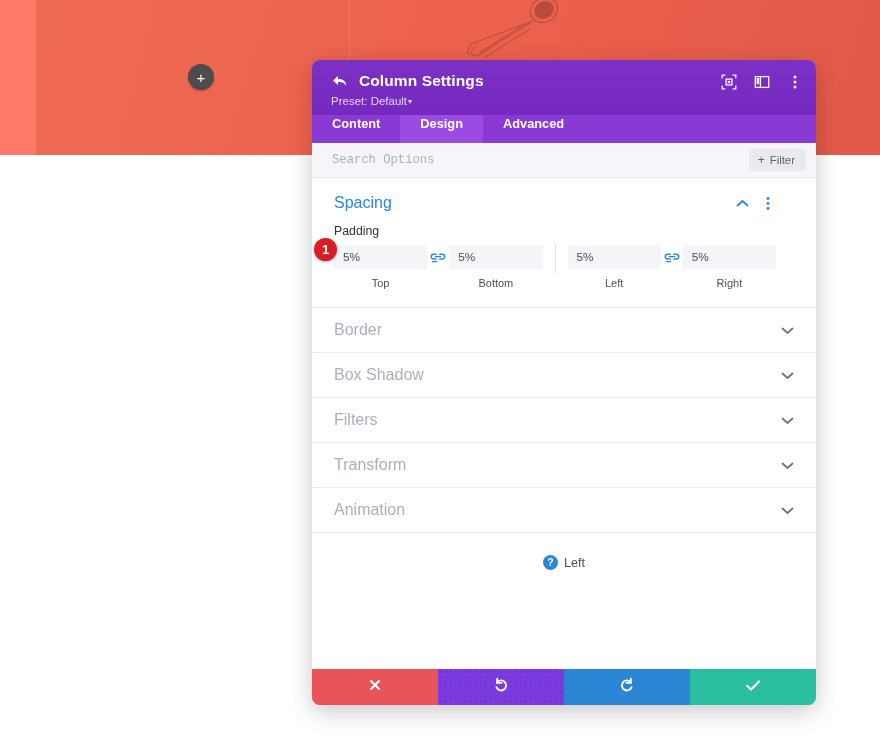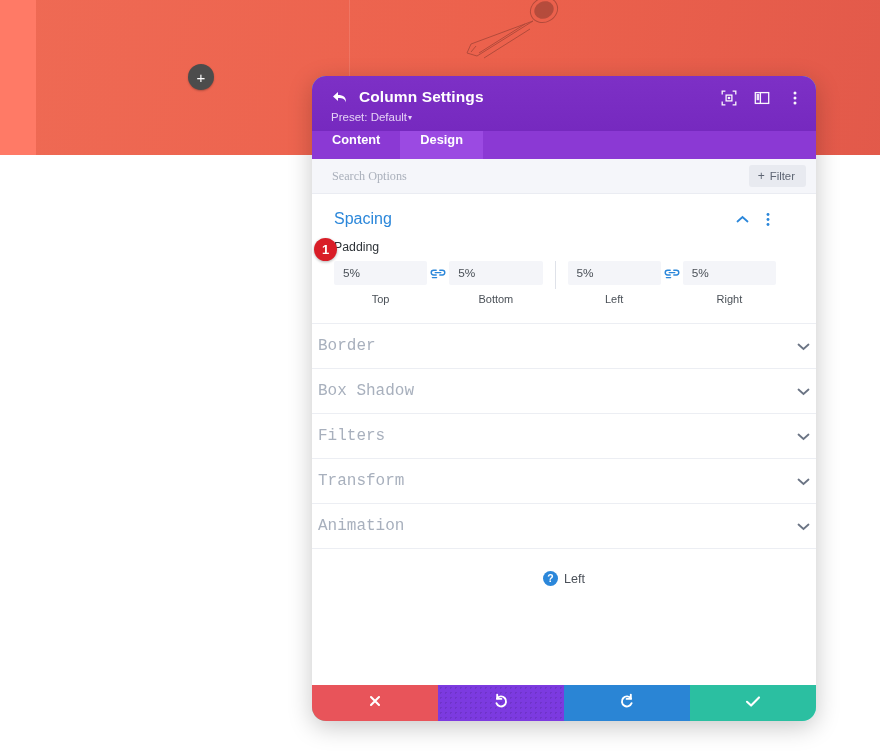--- a/index.html
+++ b/index.html
@@ -90,26 +90,25 @@
   }
 
   
   #modal {
     position: absolute;
     left: 312px;
     top: 60px;
     width: 504px;
     height: 645px;
     background: #5eead4;
-    border-radius: 14px;
+    border-radius: 8px;
     box-shadow: 0 6px 24px rgba(0,0,0,.22);
     display: flex;
     flex-direction: column;
     overflow: hidden;
-    margin-top: 16px;
   }
 
   
   .modal-header {
     background: #7b2fc4;
     background: linear-gradient(180deg, #7d30c6 0%, #7629bf 100%);
     padding: 12px 14px 8px 18px;
     position: relative;
     flex: 0 0 auto;
   }
@@ -193,21 +192,21 @@
     display: flex;
     align-items: center;
     padding: 0 10px 0 20px;
     flex: 0 0 auto;
     position: relative;
   }
   .search-input {
     border: none;
     outline: none;
     background: transparent;
-    font-family: Liberation Serif, serif;
+    font-family: Liberation Mono, monospace;
     font-size: 12.2px;
     color: #555;
     flex: 1 1 auto;
     padding: 0;
   }
   .search-input::placeholder { color: #aab0bb; }
   .filter-btn {
     background: #e8eaf0;
     border-radius: 3px;
     color: #5e6573;
@@ -302,24 +301,23 @@
     height: 28px;
     background: #dfe2e9;
     margin: 0 12px;
   }
 
   
   .section-row {
     height: 44px;
     display: flex;
     align-items: center;
-    padding: 0 6px;
+    padding: 0 22px;
     border-bottom: 1px solid #eceef3;
     cursor: pointer;
-    font-family: Liberation Mono, monospace;
   }
   .section-row-title {
     flex: 1 1 auto;
     font-size: 16px;
     color: #a8b0bd;
   }
   .chev-down {
     color: #6b7484;
     display: inline-flex;
     align-items: center;
@@ -453,20 +451,21 @@
     </div>
 
     <div class="preset-line">
       <span>Preset: Default</span><span class="preset-caret">▾</span>
     </div>
   </div>
 
   <div class="tabs">
     <div class="tab">Content</div>
     <div class="tab active">Design</div>
+    <div class="tab">Advanced</div>
   </div>
 
   <div class="searchbar">
     <input class="search-input" type="text" placeholder="Search Options" style="">
     <div class="filter-btn">
       <span class="filter-plus">+</span>
       <span>Filter</span>
     </div>
   </div>
 

